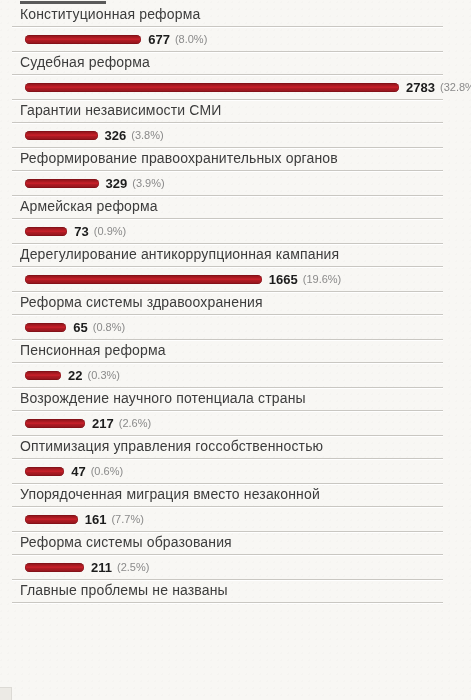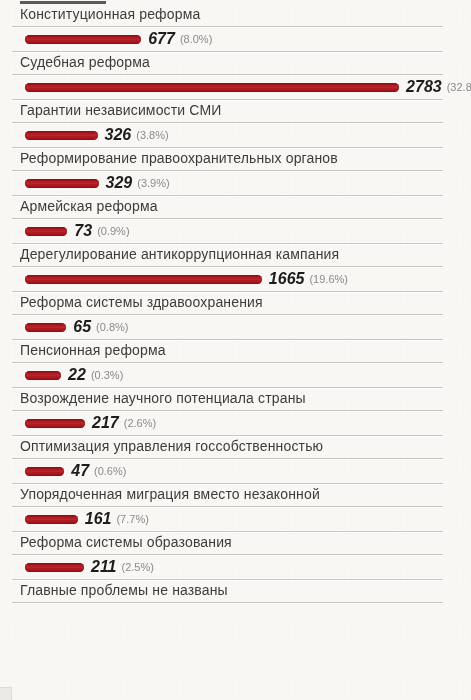--- a/index.html
+++ b/index.html
@@ -70,26 +70,25 @@
       linear-gradient(to bottom,
         #8e141c 0%,
         #a2191f 22%,
         #c9202a 48%,
         #b01b23 58%,
         #8e141c 100%);
     box-shadow: inset 0 0 0 0.5px rgba(110,12,18,0.75);
     flex: 0 0 auto;
   }
   .count {
-    font-size: 16px;
+    font-size: 13px;
     font-weight: bold;
     color: #1c1c1c;
     margin-left: 7px;
     white-space: nowrap;
-    font-style: italic;
   }
   .pct {
     font-size: 11px;
     color: #8a8a8a;
     margin-left: 5px;
     white-space: nowrap;
   }
   .corner-stub {
     position: absolute;
     left: 0;

